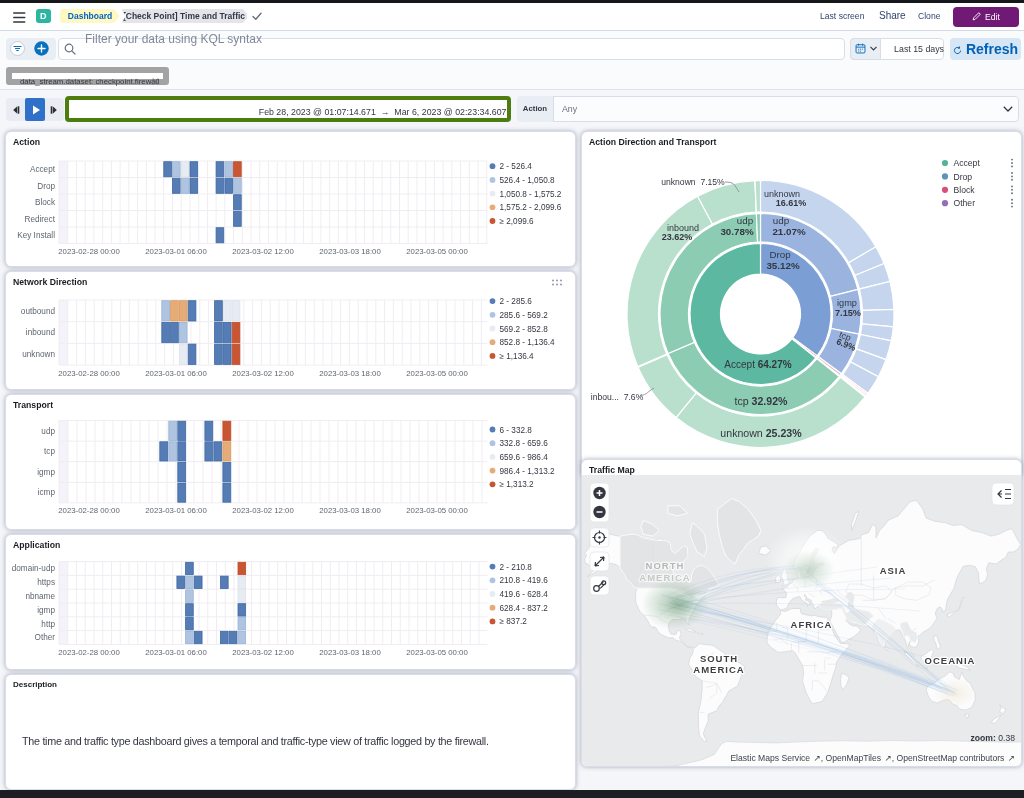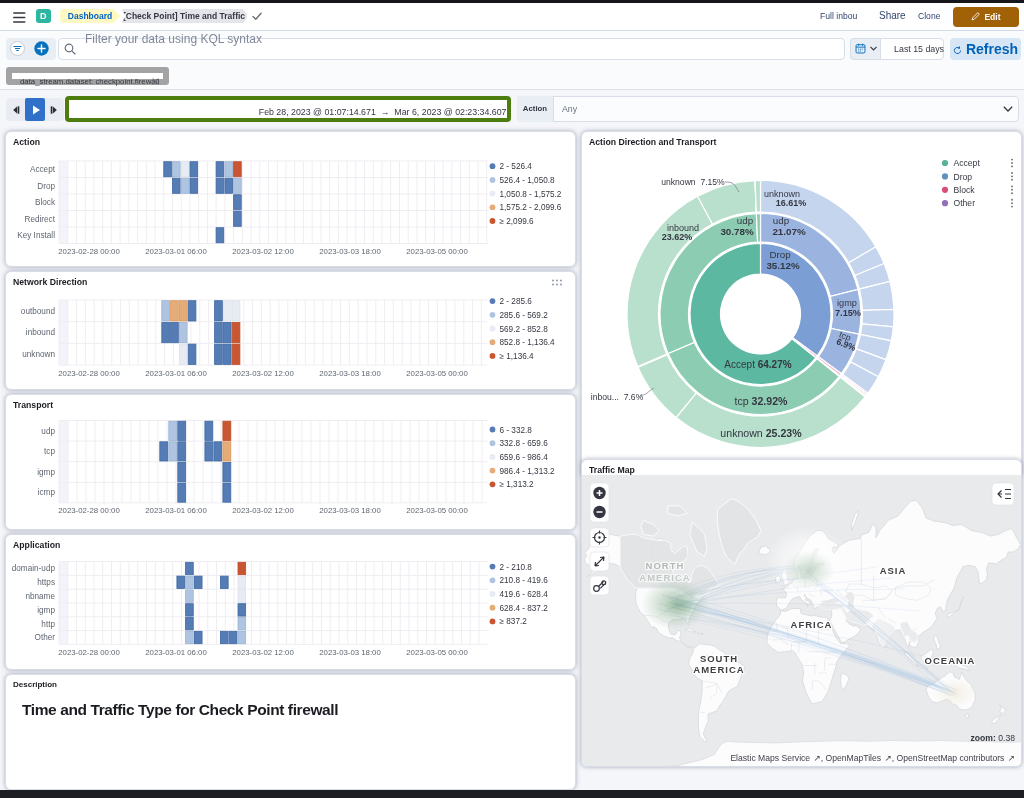--- a/index.html
+++ b/index.html
@@ -14,24 +14,24 @@
         <rect y="4.7" width="12.5" height="1.6" rx="0.8"></rect>
         <rect y="9.2" width="12.5" height="1.6" rx="0.8"></rect>
       </g>
     </svg>
 <div class="abs" style="left:36px;top:5.5px;width:14.5px;height:14.5px;background:#2CB5A0;border-radius:3px;color:#fff;font-size:9px;font-weight:bold;text-align:center;line-height:14.5px">D</div>
 <div class="abs" style="left:60px;top:6px;width:60px;height:14px;background:#fef9c3;color:#0061c5;font-size:8.5px;font-weight:600;line-height:14px;text-align:center;clip-path:polygon(0 0,54px 0,60px 50%,54px 100%,0 100%);border-radius:3px 0 0 3px">Dashboard</div>
 <div class="abs" style="left:121px;top:6px;width:126px;height:14px;background:#e3e5ea;color:#343741;font-size:8.5px;font-weight:600;line-height:14px;text-align:center;clip-path:polygon(0 0,122px 0,128px 50%,122px 100%,0 100%,5px 50%);border-radius:3px;white-space:nowrap">[Check Point] Time and Traffic</div>
 <svg class="abs" style="left:252px;top:9px" width="10" height="9">
       <path d="M1 4.5 L3.8 7.2 L9 1.2" fill="none" stroke="#69707d" stroke-width="1.4" stroke-linecap="round" stroke-linejoin="round"></path>
     </svg>
-<div class="abs" style="left:820px;top:6px;font-size:8.6px;font-weight:500;color:#31456e;line-height:14px">Full inbou</div>
+<div class="abs" style="left:820px;top:6px;font-size:8.6px;font-weight:500;color:#31456e;line-height:14px">Last screen</div>
 <div class="abs" style="left:879px;top:6px;font-size:10px;font-weight:500;color:#31456e;line-height:14px">Share</div>
 <div class="abs" style="left:918px;top:6px;font-size:8.6px;font-weight:400;color:#31456e;line-height:14px">Clone</div>
-<div class="abs" style="left:953px;top:3.5px;width:66px;height:20px;background:#a16207;border-radius:4px;color:#fff;font-size:8.6px;font-weight:700;text-align:center;line-height:20px"><svg width="9" height="9" style="vertical-align:-1px;margin-right:4px" viewBox="0 0 16 16">
+<div class="abs" style="left:953px;top:3.5px;width:66px;height:20px;background:#701a75;border-radius:4px;color:#fff;font-size:8.6px;font-weight:400;text-align:center;line-height:20px"><svg width="9" height="9" style="vertical-align:-1px;margin-right:4px" viewBox="0 0 16 16">
         <path d="M12.1 1.2 L14.8 3.9 L5.6 13.1 L2 14 L2.9 10.4 Z" fill="none" stroke="#fff" stroke-width="1.6"></path>
       </svg>Edit</div>
 </div>
 <div class="abs" style="left:0;top:31px;width:1024px;height:59px;background:#fafbfd;border-bottom:1px solid #dde1ea"></div>
 <div class="abs" style="left:6px;top:37.5px;width:50px;height:22px;background:#e9edf4;border-radius:4px"></div>
 <svg class="abs" style="left:10px;top:41px" width="15" height="15">
     <circle cx="7.5" cy="7.5" r="7" fill="#fff" stroke="#c5cbd6" stroke-width="1"></circle>
     <g stroke="#0871be" stroke-width="1.1" fill="none">
       <path d="M3.5 5.5 h8 M5 7.5 h5 M6.3 9.5 h2.4"></path>
     </g>
@@ -484,21 +484,21 @@
 <text x="493.5" y="62.0" font-size="8.2" fill="#343741">419.6 - 628.4</text>
 <circle cx="486.5" cy="72.7" r="2.9" fill="#E6AC78"></circle>
 <text x="493.5" y="75.7" font-size="8.2" fill="#343741">628.4 - 837.2</text>
 <circle cx="486.5" cy="86.4" r="2.9" fill="#C95633"></circle>
 <text x="493.5" y="89.4" font-size="8.2" fill="#343741">≥ 837.2</text>
 
 </svg>
   </div>
 <div class="panel" style="left:5px;top:674px;width:571px;height:116px">
 <div class="ptitle" style="font-size:8px">Description</div>
-<div class="abs" style="left:16px;top:26px;font-size:15.5px;font-weight:bold;color:#1a1c21;letter-spacing:-0.4px">Time and Traffic Type for Check Point firewall</div>
+<div class="abs" style="left:16px;top:60px;font-size:10.8px;color:#343741;letter-spacing:-0.3px;white-space:nowrap">The time and traffic type dashboard gives a temporal and traffic-type view of traffic logged by the firewall.</div>
 </div>
 <div class="panel" style="left:581px;top:131px;width:441px;height:347px">
 <div class="ptitle">Action Direction and Transport</div>
 <svg width="441" height="347" style="position:absolute;left:0;top:0">
 <path d="M178.50 111.50 A70.5 70.5 0 0 1 235.22 223.87 L210.68 205.75 A40.0 40.0 0 0 0 178.50 142.00 Z" fill="#7B9FD4" stroke="#fff" stroke-width="1.2"></path>
 <path d="M235.22 223.87 A70.5 70.5 0 0 1 234.13 225.31 L210.06 206.57 A40.0 40.0 0 0 0 210.68 205.75 Z" fill="#E27D9A" stroke="#fff" stroke-width="1.2"></path>
 <path d="M234.13 225.31 A70.5 70.5 0 0 1 233.75 225.79 L209.85 206.85 A40.0 40.0 0 0 0 210.06 206.57 Z" fill="#A88BC9" stroke="#fff" stroke-width="1.2"></path>
 <path d="M233.75 225.79 A70.5 70.5 0 1 1 178.50 111.50 L178.50 142.00 A40.0 40.0 0 1 0 209.85 206.85 Z" fill="#5CB8A0" stroke="#fff" stroke-width="1.2"></path>
 <path d="M178.50 81.50 A100.5 100.5 0 0 1 275.95 157.43 L248.32 164.40 A72.0 72.0 0 0 0 178.50 110.00 Z" fill="#9BB4DF" stroke="#fff" stroke-width="1.2"></path>
 <path d="M275.95 157.43 A100.5 100.5 0 0 1 276.95 202.19 L249.03 196.47 A72.0 72.0 0 0 0 248.32 164.40 Z" fill="#9BB4DF" stroke="#fff" stroke-width="1.2"></path>

